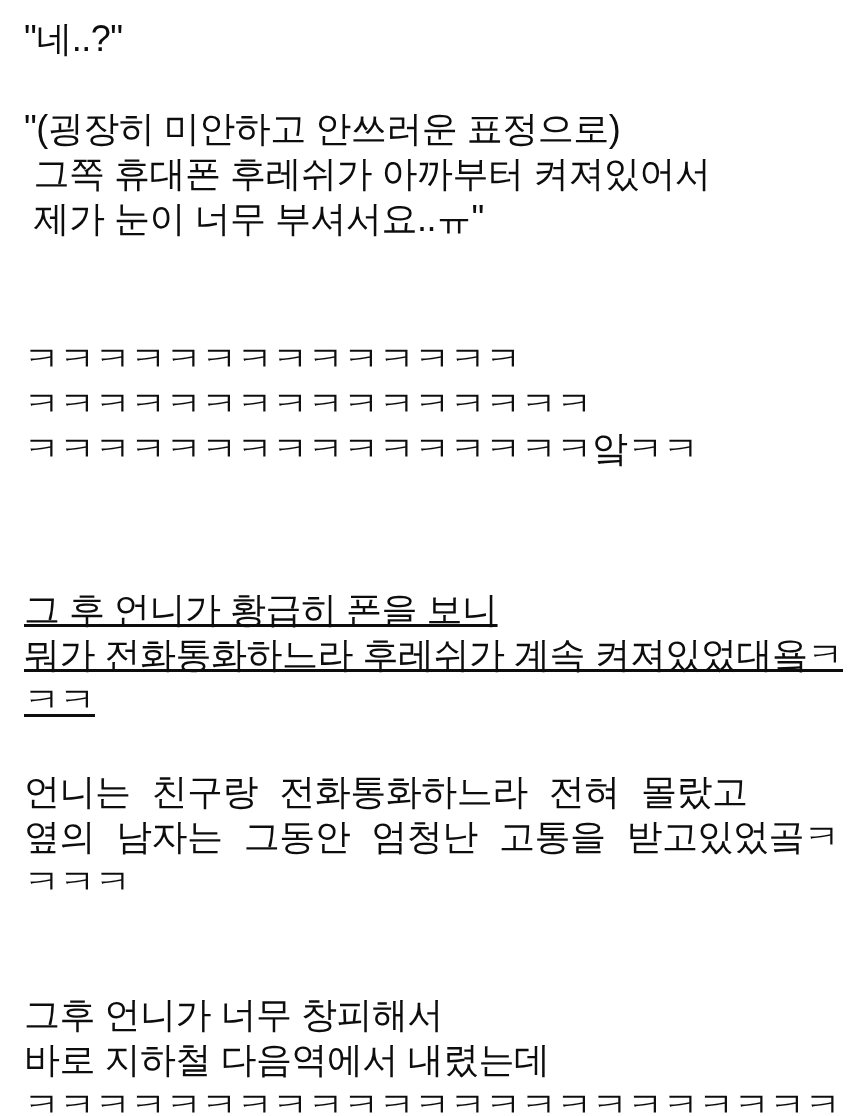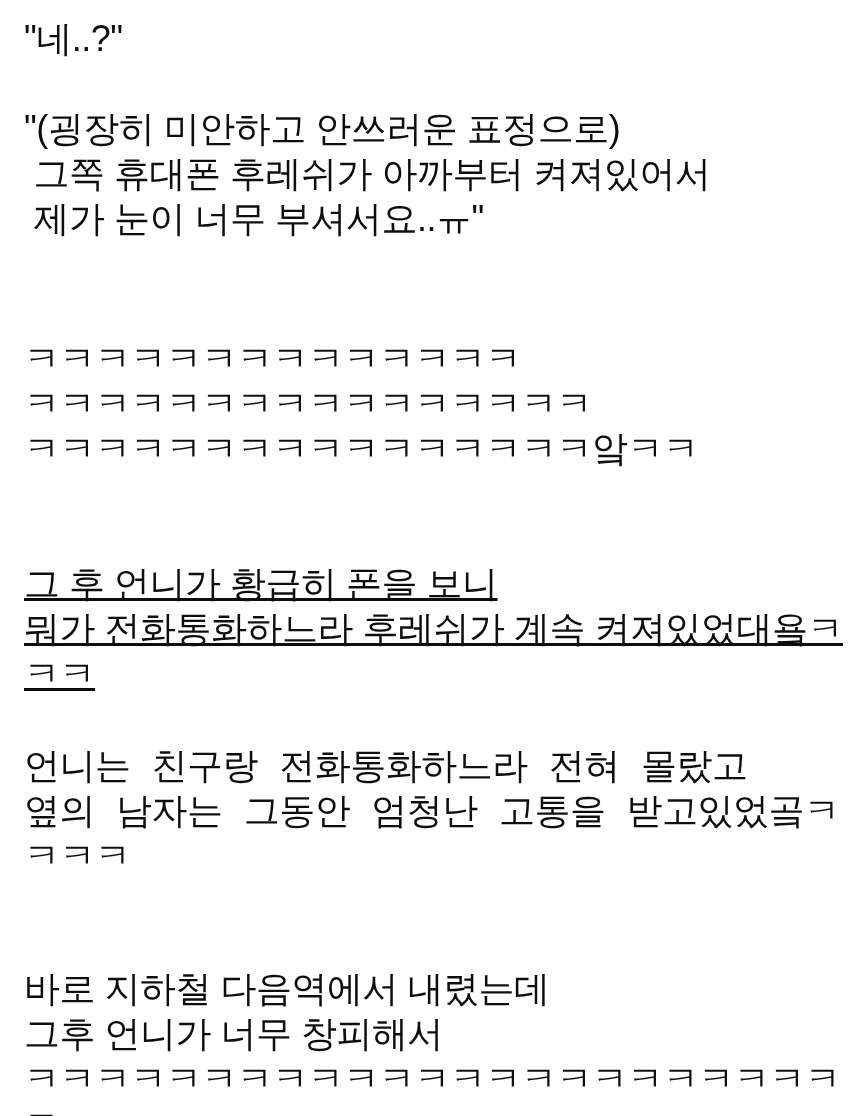--- a/index.html
+++ b/index.html
@@ -26,21 +26,21 @@
     margin: 0;
     padding: 0;
   }
   .line {
     display: block;
     white-space: pre-wrap;
   }
   
   .gap-after-opening   { margin-bottom: 45px; }
   .gap-after-quote     { margin-bottom: 95px; }
-  .gap-after-laughter  { margin-bottom: 90px; }
+  .gap-after-laughter  { margin-bottom: 116px; }
   .gap-after-story-1   { margin-bottom: 50px; text-decoration: underline; }
   .gap-after-story-2   { margin-bottom: 85px; font-family: Liberation Mono, monospace; }
 </style>
 </head>
 <body>
 
 <div class="page">
 
   <p class="para gap-after-opening">
     <span class="line">"네..?"</span>
@@ -62,19 +62,19 @@
     <span class="line">그 후 언니가 황급히 폰을 보니</span>
     <span class="line">뭐가 전화통화하느라 후레쉬가 계속 켜져있었대욬ㅋㅋㅋ</span>
   </p>
 
   <p class="para gap-after-story-2">
     <span class="line">언니는 친구랑 전화통화하느라 전혀 몰랐고</span>
     <span class="line">옆의 남자는 그동안 엄청난 고통을 받고있었곸ㅋㅋㅋㅋ</span>
   </p>
 
   <p class="para">
+    <span class="line">그후 언니가 너무 창피해서</span>
     <span class="line">바로 지하철 다음역에서 내렸는데</span>
-    <span class="line">그후 언니가 너무 창피해서</span>
     <span class="line">ㅋㅋㅋㅋㅋㅋㅋㅋㅋㅋㅋㅋㅋㅋㅋㅋㅋㅋㅋㅋㅋㅋㅋㅋ</span>
 
   </p>
 
 </div>
 
 </body></html>

